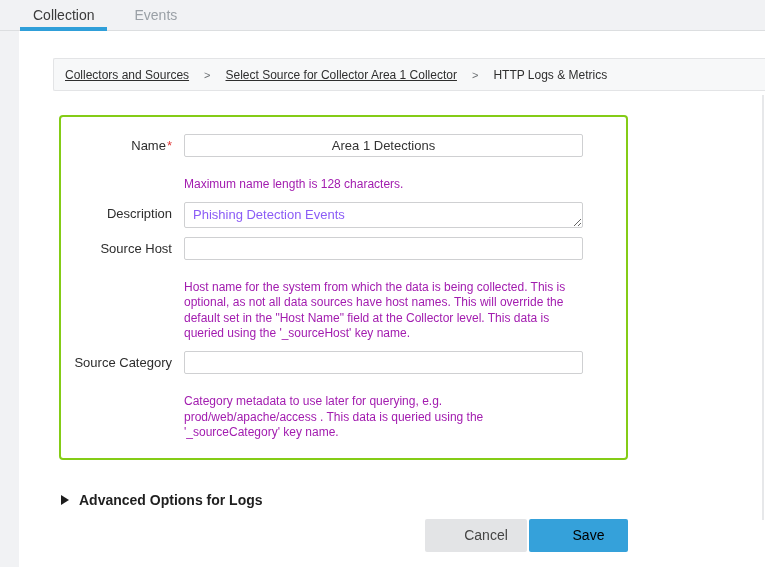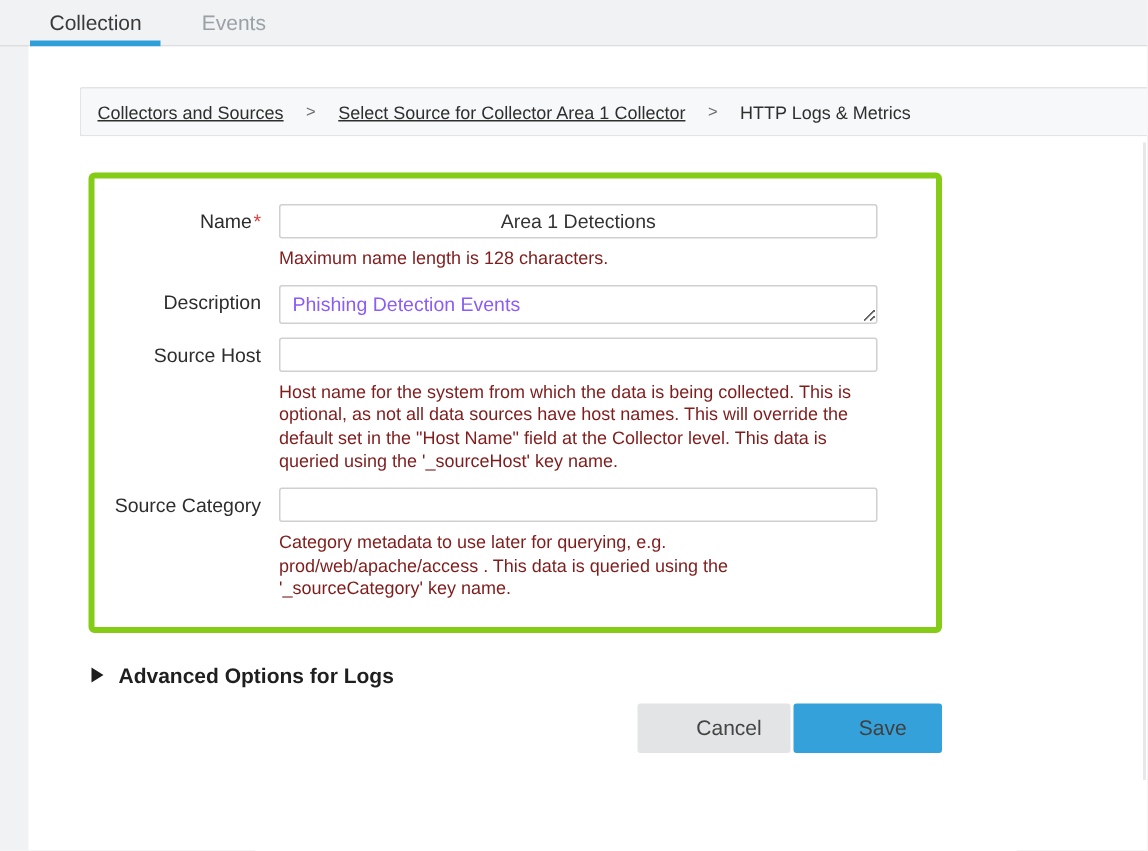--- a/index.html
+++ b/index.html
@@ -76,21 +76,21 @@
     white-space: nowrap;
   }
   .crumb-current { color: #2f2f2f; white-space: nowrap; }
   .crumb-sep { color: #6b6f73; margin: 0 15px; font-size: 11px; }
 
   
   .form-card {
     margin: 24px 0 0 40px;
     width: 569px;
     background: #fff;
-    border: 4px solid #84cc16;
+    border: 2px solid #84cc16;
     border-radius: 4px;
     padding: 17px 16px 8px 0;
   }
   .form-row {
     display: grid;
     grid-template-columns: 123px 399px;
     margin-bottom: 9px;
   }
   .form-label {
     text-align: right;
@@ -124,35 +124,35 @@
     color: #8b5cf6;
     font-family: "Liberation Sans", sans-serif;
     outline: none;
     display: block;
     resize: both;
     overflow: hidden;
     line-height: 1.2;
   }
   .field-hint {
     font-size: 12px;
-    color: #7f1d1d;
-    margin-top: 6px;
+    color: #a21caf;
+    margin-top: 20px;
     line-height: 1.3;
     padding-right: 6px;
   }
 
   
   .section-row {
     display: flex;
     align-items: center;
     justify-content: space-between;
     width: 569px;
     margin-left: 40px;
   }
-  .section-row.first { margin-top: 20px; }
+  .section-row.first { margin-top: 32px; }
   .section-row.second { margin-top: 18px; }
   .section-toggle {
     display: flex;
     align-items: center;
     cursor: pointer;
   }
   .tri-icon {
     width: 0; height: 0;
     border-left: 8px solid #1d1d1d;
     border-top: 5px solid transparent;
@@ -189,21 +189,21 @@
     padding-left: 20px;
   }
   .btn-cancel {
     width: 102px;
     background: #e3e4e6;
     color: #454545;
   }
   .btn-save {
     width: 99px;
     background: #35a1da;
-    color: #404040;
+    color: #000000;
   }
 </style>
 </head>
 <body>
 
 <div class="screen">
 
   <div class="tabbar">
     <div class="tab active">
       <span>Collection</span>

